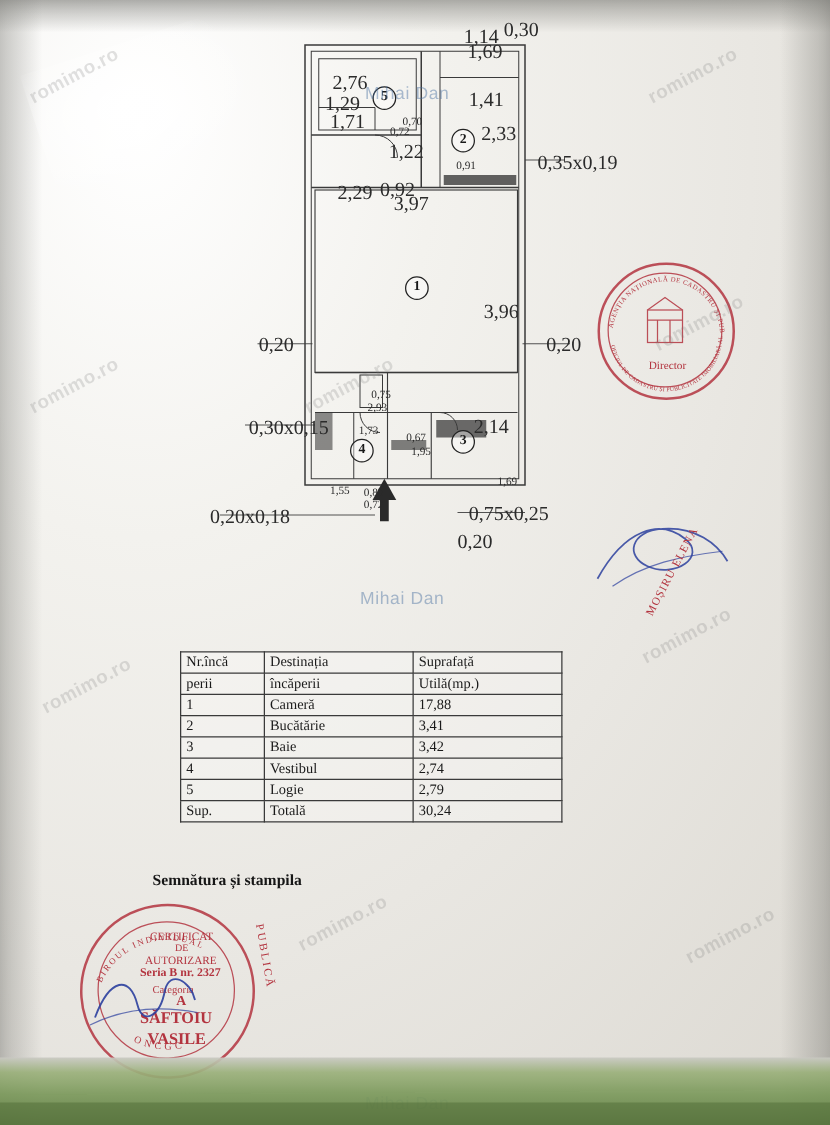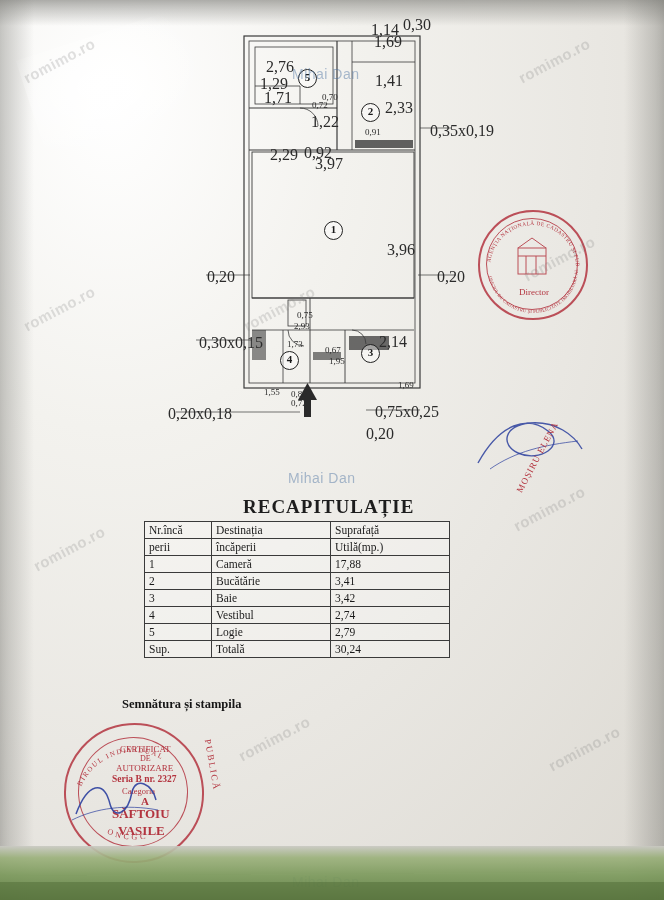--- a/index.html
+++ b/index.html
@@ -300,21 +300,20 @@
   </div>
 
   <div>
     <svg style="position:absolute; left:470px; top:405px;" width="120" height="80">
       <path d="M8 58 C 30 18, 58 10, 78 26 C 96 40, 70 58, 48 48 C 30 40, 34 20, 60 18 C 86 16, 104 30, 112 44" stroke="#2b3f9e" fill="none" stroke-width="1.4" opacity="0.85"></path>
       <path d="M20 64 C 46 46, 74 40, 108 36" stroke="#2b3f9e" fill="none" stroke-width="1" opacity="0.7"></path>
     </svg>
     <div class="stamp-text" style="left:498px; top:452px; font-size:9px; transform:rotate(-62deg); letter-spacing:1px;">MOȘIRU ELENA</div>
   </div>
 
-  <div class="recap-title">RECAPITULAȚIE</div>
 
   <table class="recap">
     <tbody>
         <tr>
       <th class="col-nr">Nr.încă</th>
       <th class="col-dest">Destinația</th>
       <th class="col-sup">Suprafață</th>
     </tr>
     <tr>
       <td>perii</td>

